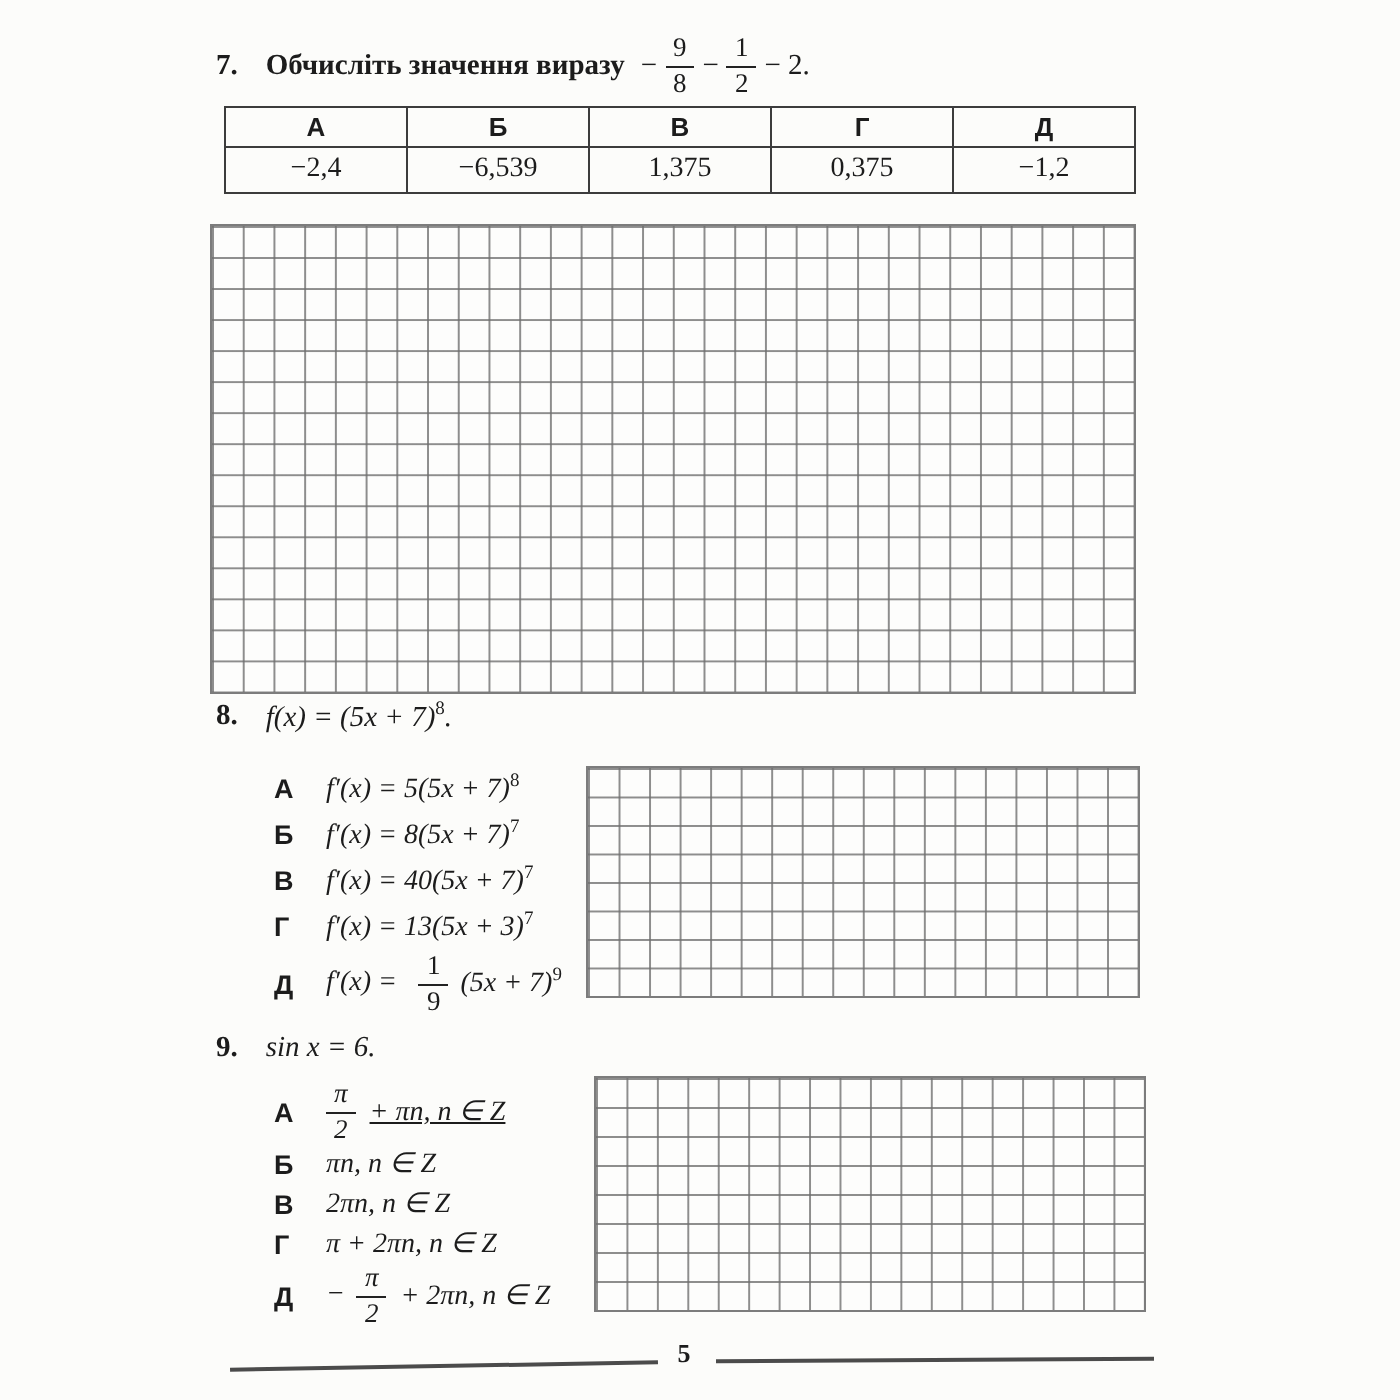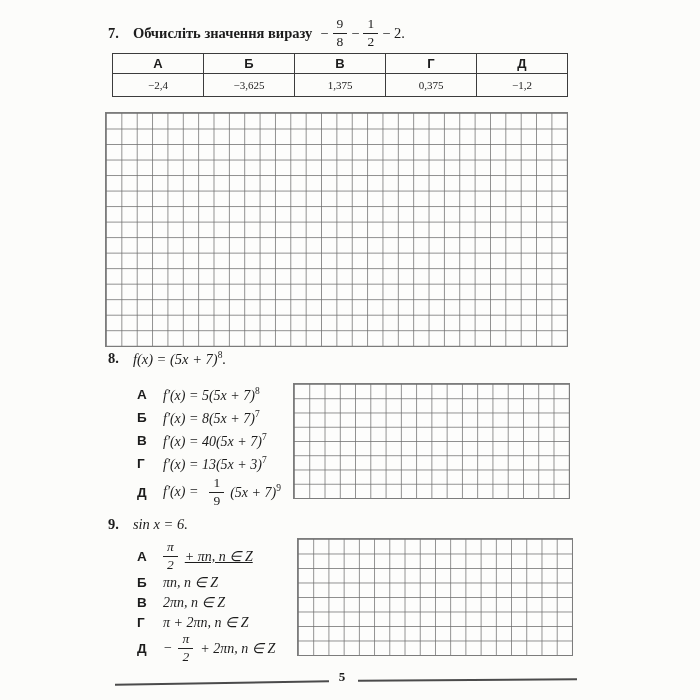--- a/index.html
+++ b/index.html
@@ -38,21 +38,21 @@
     position:absolute; left:112px; top:53px;
     border-collapse:collapse; table-layout:fixed;
   }
   #answer-table th, #answer-table td {
     border:1.4px solid #3c3c3c; text-align:center; padding:0;
   }
   #answer-table th {
     width:90px; height:19px;
     font-family:"Liberation Sans", sans-serif; font-size:13px; font-weight:bold;
   }
-  #answer-table td { height:22px; font-size:11px; }
+  #answer-table td { height:22px; font-size:14px; }
 
   
   .ggrid {
     position:absolute;
     background-image:
       linear-gradient(to right, rgba(110,110,110,0.78) 1px, transparent 1px),
       linear-gradient(to bottom, rgba(110,110,110,0.78) 1px, transparent 1px);
     border:1px solid #7c7c7c;
     background-color:#fdfdfc;
   }
@@ -107,21 +107,21 @@
     <tbody>
         <tr>
       <th>А</th>
       <th>Б</th>
       <th>В</th>
       <th>Г</th>
       <th>Д</th>
     </tr>
     <tr>
       <td>−2,4</td>
-      <td>−3,625</td>
+      <td>−6,539</td>
       <td>1,375</td>
       <td>0,375</td>
       <td>−1,2</td>
     </tr>
   </tbody>
     </table>
 
   <div id="grid-q7" class="ggrid"></div>
 
   <div class="qline" style="left:108px; top:350px;">

